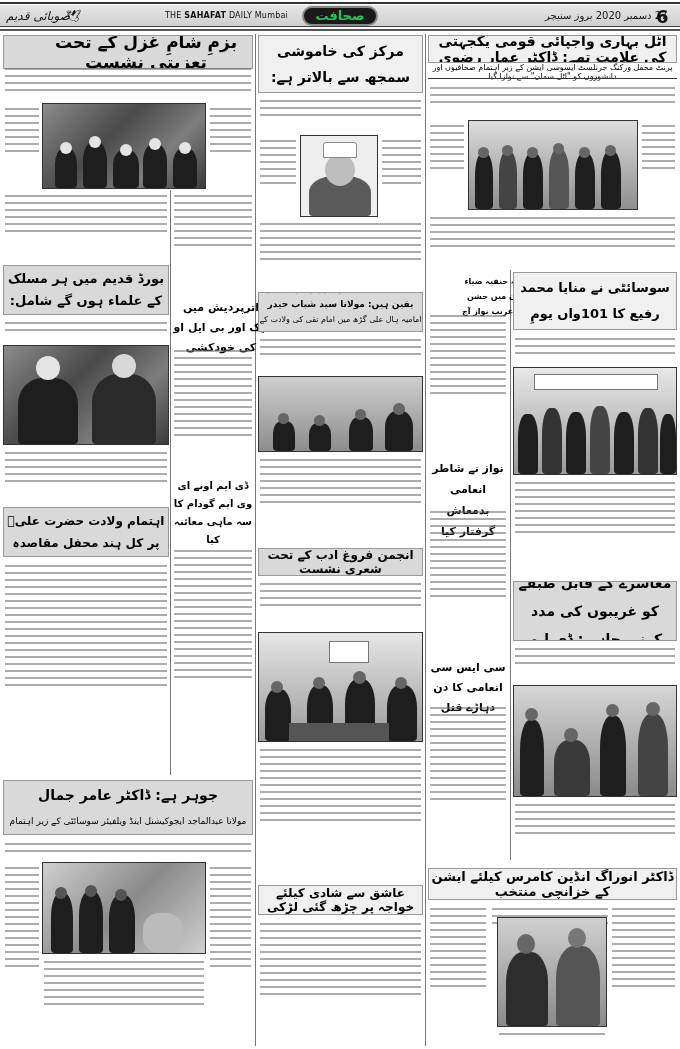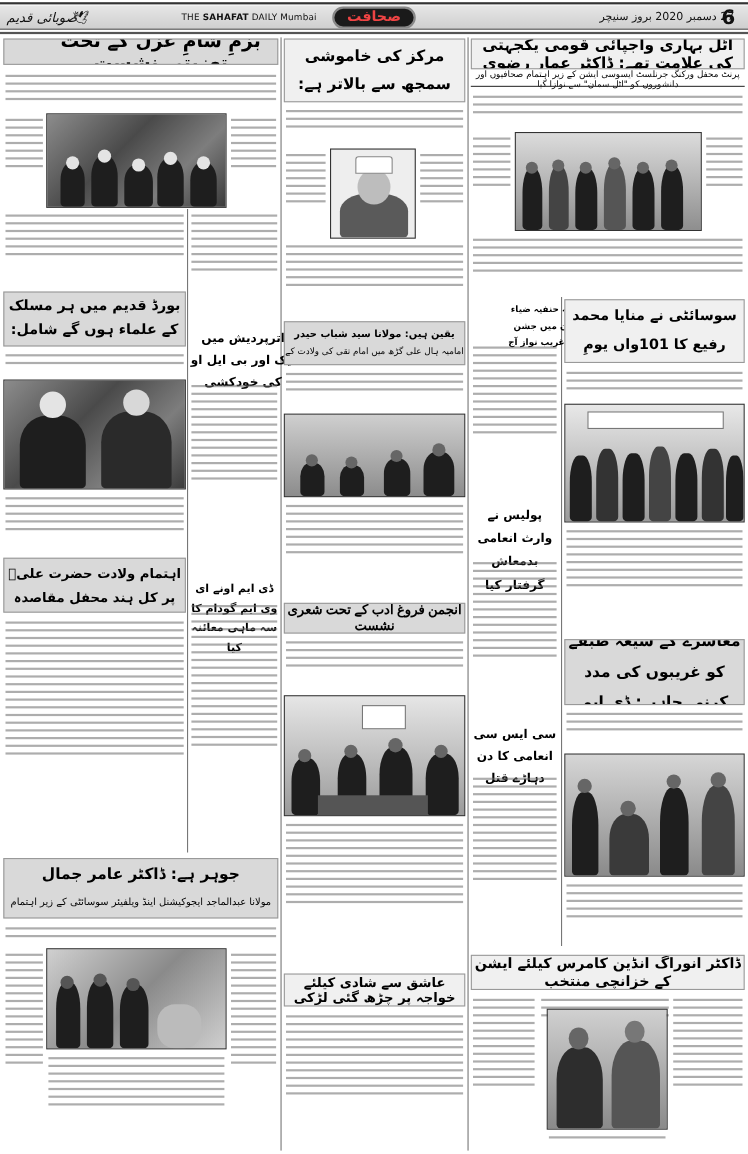--- a/index.html
+++ b/index.html
@@ -4,21 +4,21 @@
 <style>
   * { box-sizing: border-box; margin: 0; padding: 0; }
   html, body { width: 680px; height: 1049px; background: #fff; overflow: hidden; }
   body { font-family: "DejaVu Sans", sans-serif; color: #111; position: relative; }
   .topline { position:absolute; left:0; top:2px; width:680px; height:2px; background:#333; }
   .mast { position:absolute; left:0; top:5px; width:680px; height:22px; background:linear-gradient(#e6e6e6,#cfcfcf); border-bottom:1px solid #444; }
   .mast .left-name { position:absolute; left:6px; top:4px; font-size:12px; font-style:italic; direction:rtl; }
   .mast .bird { position:absolute; left:66px; top:4px; font-size:12px; }
   .mast .eng { position:absolute; left:165px; top:6px; font-size:8px; letter-spacing:0.2px; }
   .mast .eng b { font-weight:900; }
-  .mast .logo { position:absolute; left:302px; top:1px; width:76px; height:20px; background:#1a1a1a; color:#ef4444; border-radius:10px; border:2px solid #888; font-size:13px; text-align:center; line-height:16px; font-weight:bold; }
+  .mast .logo { position:absolute; left:302px; top:1px; width:76px; height:20px; background:#1a1a1a; color:#22c55e; border-radius:10px; border:2px solid #888; font-size:13px; text-align:center; line-height:16px; font-weight:bold; }
   .mast .date { position:absolute; left:545px; top:5px; font-size:10px; direction:rtl; }
   .mast .pageno { position:absolute; left:656px; top:1px; font-size:18px; font-weight:bold; }
   .subline { position:absolute; left:0; top:29px; width:680px; height:2px; background:#555; }
 
   .headbox { position:absolute; background:#d9d9d9; border:1px solid #999; text-align:center; direction:rtl; font-weight:bold; color:#000; display:flex; flex-direction:column; justify-content:center; overflow:hidden; }
   .headbox.white { background:#f0f0f0; }
   .hd-sub { font-weight:normal; font-size:9px; }
   .txt { position:absolute; overflow:hidden; }
   .txt .ln { height:2px; background:#6a6a6a; margin:5px 2px 5px 2px; opacity:0.55; }
   .photo { position:absolute; background:linear-gradient(135deg,#8c8c8c,#4a4a4a 40%,#7d7d7d 70%,#3b3b3b); border:1px solid #333; overflow:hidden; }
@@ -38,21 +38,21 @@
   <span class="eng"><span>THE</span> <b>SAHAFAT</b> <span>DAILY Mumbai</span></span>
   <div class="logo">صحافت</div>
   <span class="date">27 دسمبر 2020 بروز سنیچر</span>
   <span class="pageno">6</span>
 </div>
 <div class="subline"></div>
 
 <div class="vrule" style="left:255px;top:34px;height:1012px;"></div>
 <div class="vrule" style="left:425px;top:34px;height:1012px;"></div>
 
-<div class="headbox" style="left:3px;top:35px;width:250px;height:24px;font-size:17px;padding-left:36px;">بزمِ شامِ غزل کے تحت تعزیتی نشست</div>
+<div class="headbox" style="left:3px;top:35px;width:250px;height:34px;font-size:17px;padding-left:36px;">بزمِ شامِ غزل کے تحت تعزیتی نشست</div>
 <div class="txt" style="left:3px;top:63px;width:250px;height:40px;">
   <div class="ln"></div>
     <div class="ln"></div>
     <div class="ln"></div>
     <div class="ln"></div>
 </div>
 <div class="photo" style="left:42px;top:103px;width:164px;height:86px;">
   <div class="fig" style="left:12px;width:22px;height:40px;"></div>
     <div class="head" style="left:17px;top:38px;width:12px;height:12px;"></div>
   <div class="fig" style="left:40px;width:24px;height:46px;"></div>
@@ -152,21 +152,21 @@
     <div class="ln"></div>
     <div class="ln"></div>
     <div class="ln"></div>
     <div class="ln"></div>
     <div class="ln"></div>
     <div class="ln"></div>
     <div class="ln"></div>
     <div class="ln"></div>
     <div class="ln"></div>
   </div>
-<div class="smallhead" style="left:172px;top:527px;width:82px;height:40px;font-size:10px;line-height:18px;">ڈی ایم اونے ای وی ایم گودام کا سہ ماہی معائنہ کیا</div>
+<div class="smallhead" style="left:172px;top:477px;width:82px;height:40px;font-size:10px;line-height:18px;">ڈی ایم اونے ای وی ایم گودام کا سہ ماہی معائنہ کیا</div>
 <div class="txt" style="left:172px;top:545px;width:82px;height:230px;">
     <div class="ln"></div>
     <div class="ln"></div>
     <div class="ln"></div>
     <div class="ln"></div>
     <div class="ln"></div>
     <div class="ln"></div>
     <div class="ln"></div>
     <div class="ln"></div>
     <div class="ln"></div>
@@ -303,21 +303,21 @@
 <div class="txt" style="left:258px;top:454px;width:165px;height:90px;">
     <div class="ln"></div>
     <div class="ln"></div>
     <div class="ln"></div>
     <div class="ln"></div>
     <div class="ln"></div>
     <div class="ln"></div>
     <div class="ln"></div>
   </div>
 
-<div class="headbox" style="left:258px;top:548px;width:165px;height:28px;font-size:12px;font-family:Liberation Serif, serif;">انجمن فروغ ادب کے تحت شعری نشست</div>
+<div class="headbox" style="left:258px;top:548px;width:165px;height:28px;font-size:12px;">انجمن فروغ ادب کے تحت شعری نشست</div>
 <div class="txt" style="left:258px;top:578px;width:165px;height:52px;">
     <div class="ln"></div>
     <div class="ln"></div>
     <div class="ln"></div>
     <div class="ln"></div>
   </div>
 <div class="photo" style="left:258px;top:632px;width:165px;height:110px;background:linear-gradient(#e6e6e6,#9a9a9a);">
   <div style="position:absolute;left:70px;top:8px;width:40px;height:22px;background:#fff;border:1px solid #777;"></div>
   <div class="fig" style="left:6px;width:26px;height:52px;"></div>
     <div class="head" style="left:12px;top:48px;width:12px;height:12px;background:#666;"></div>
@@ -415,21 +415,21 @@
     <div class="ln"></div>
     <div class="ln"></div>
     <div class="ln"></div>
     <div class="ln"></div>
     <div class="ln"></div>
     <div class="ln"></div>
     <div class="ln"></div>
     <div class="ln"></div>
     <div class="ln"></div>
   </div>
-<div class="smallhead" style="left:428px;top:458px;width:80px;height:46px;font-size:11px;line-height:21px;">پولیس نے وارث انعامی بدمعاش گرفتار کیا</div>
+<div class="smallhead" style="left:428px;top:458px;width:80px;height:46px;font-size:11px;line-height:21px;">نواز نے شاطر انعامی بدمعاش گرفتار کیا</div>
 <div class="txt" style="left:428px;top:506px;width:80px;height:148px;">
     <div class="ln"></div>
     <div class="ln"></div>
     <div class="ln"></div>
     <div class="ln"></div>
     <div class="ln"></div>
     <div class="ln"></div>
     <div class="ln"></div>
     <div class="ln"></div>
     <div class="ln"></div>
@@ -476,21 +476,21 @@
     <div class="ln"></div>
     <div class="ln"></div>
     <div class="ln"></div>
     <div class="ln"></div>
     <div class="ln"></div>
     <div class="ln"></div>
     <div class="ln"></div>
     <div class="ln"></div>
   </div>
 
-<div class="headbox" style="left:513px;top:581px;width:164px;height:60px;font-size:14px;line-height:28px;">معاشرے کے شیعہ طبقے کو غریبوں کی مدد کرنی چاہیے: ڈی ایم</div>
+<div class="headbox" style="left:513px;top:581px;width:164px;height:60px;font-size:14px;line-height:28px;">معاشرے کے قابل طبقے کو غریبوں کی مدد کرنی چاہیے: ڈی ایم</div>
 <div class="txt" style="left:513px;top:643px;width:164px;height:40px;">
     <div class="ln"></div>
     <div class="ln"></div>
     <div class="ln"></div>
   </div>
 <div class="photo" style="left:513px;top:685px;width:164px;height:112px;background:linear-gradient(#d6d6d6,#8a8a8a);">
   <div class="fig" style="left:6px;width:24px;height:76px;"></div>
     <div class="head" style="left:11px;top:22px;width:13px;height:13px;background:#666;"></div>
   <div class="fig" style="left:40px;width:36px;height:56px;background:#3a3a3a;"></div>
     <div class="head" style="left:50px;top:42px;width:14px;height:14px;background:#666;"></div>

